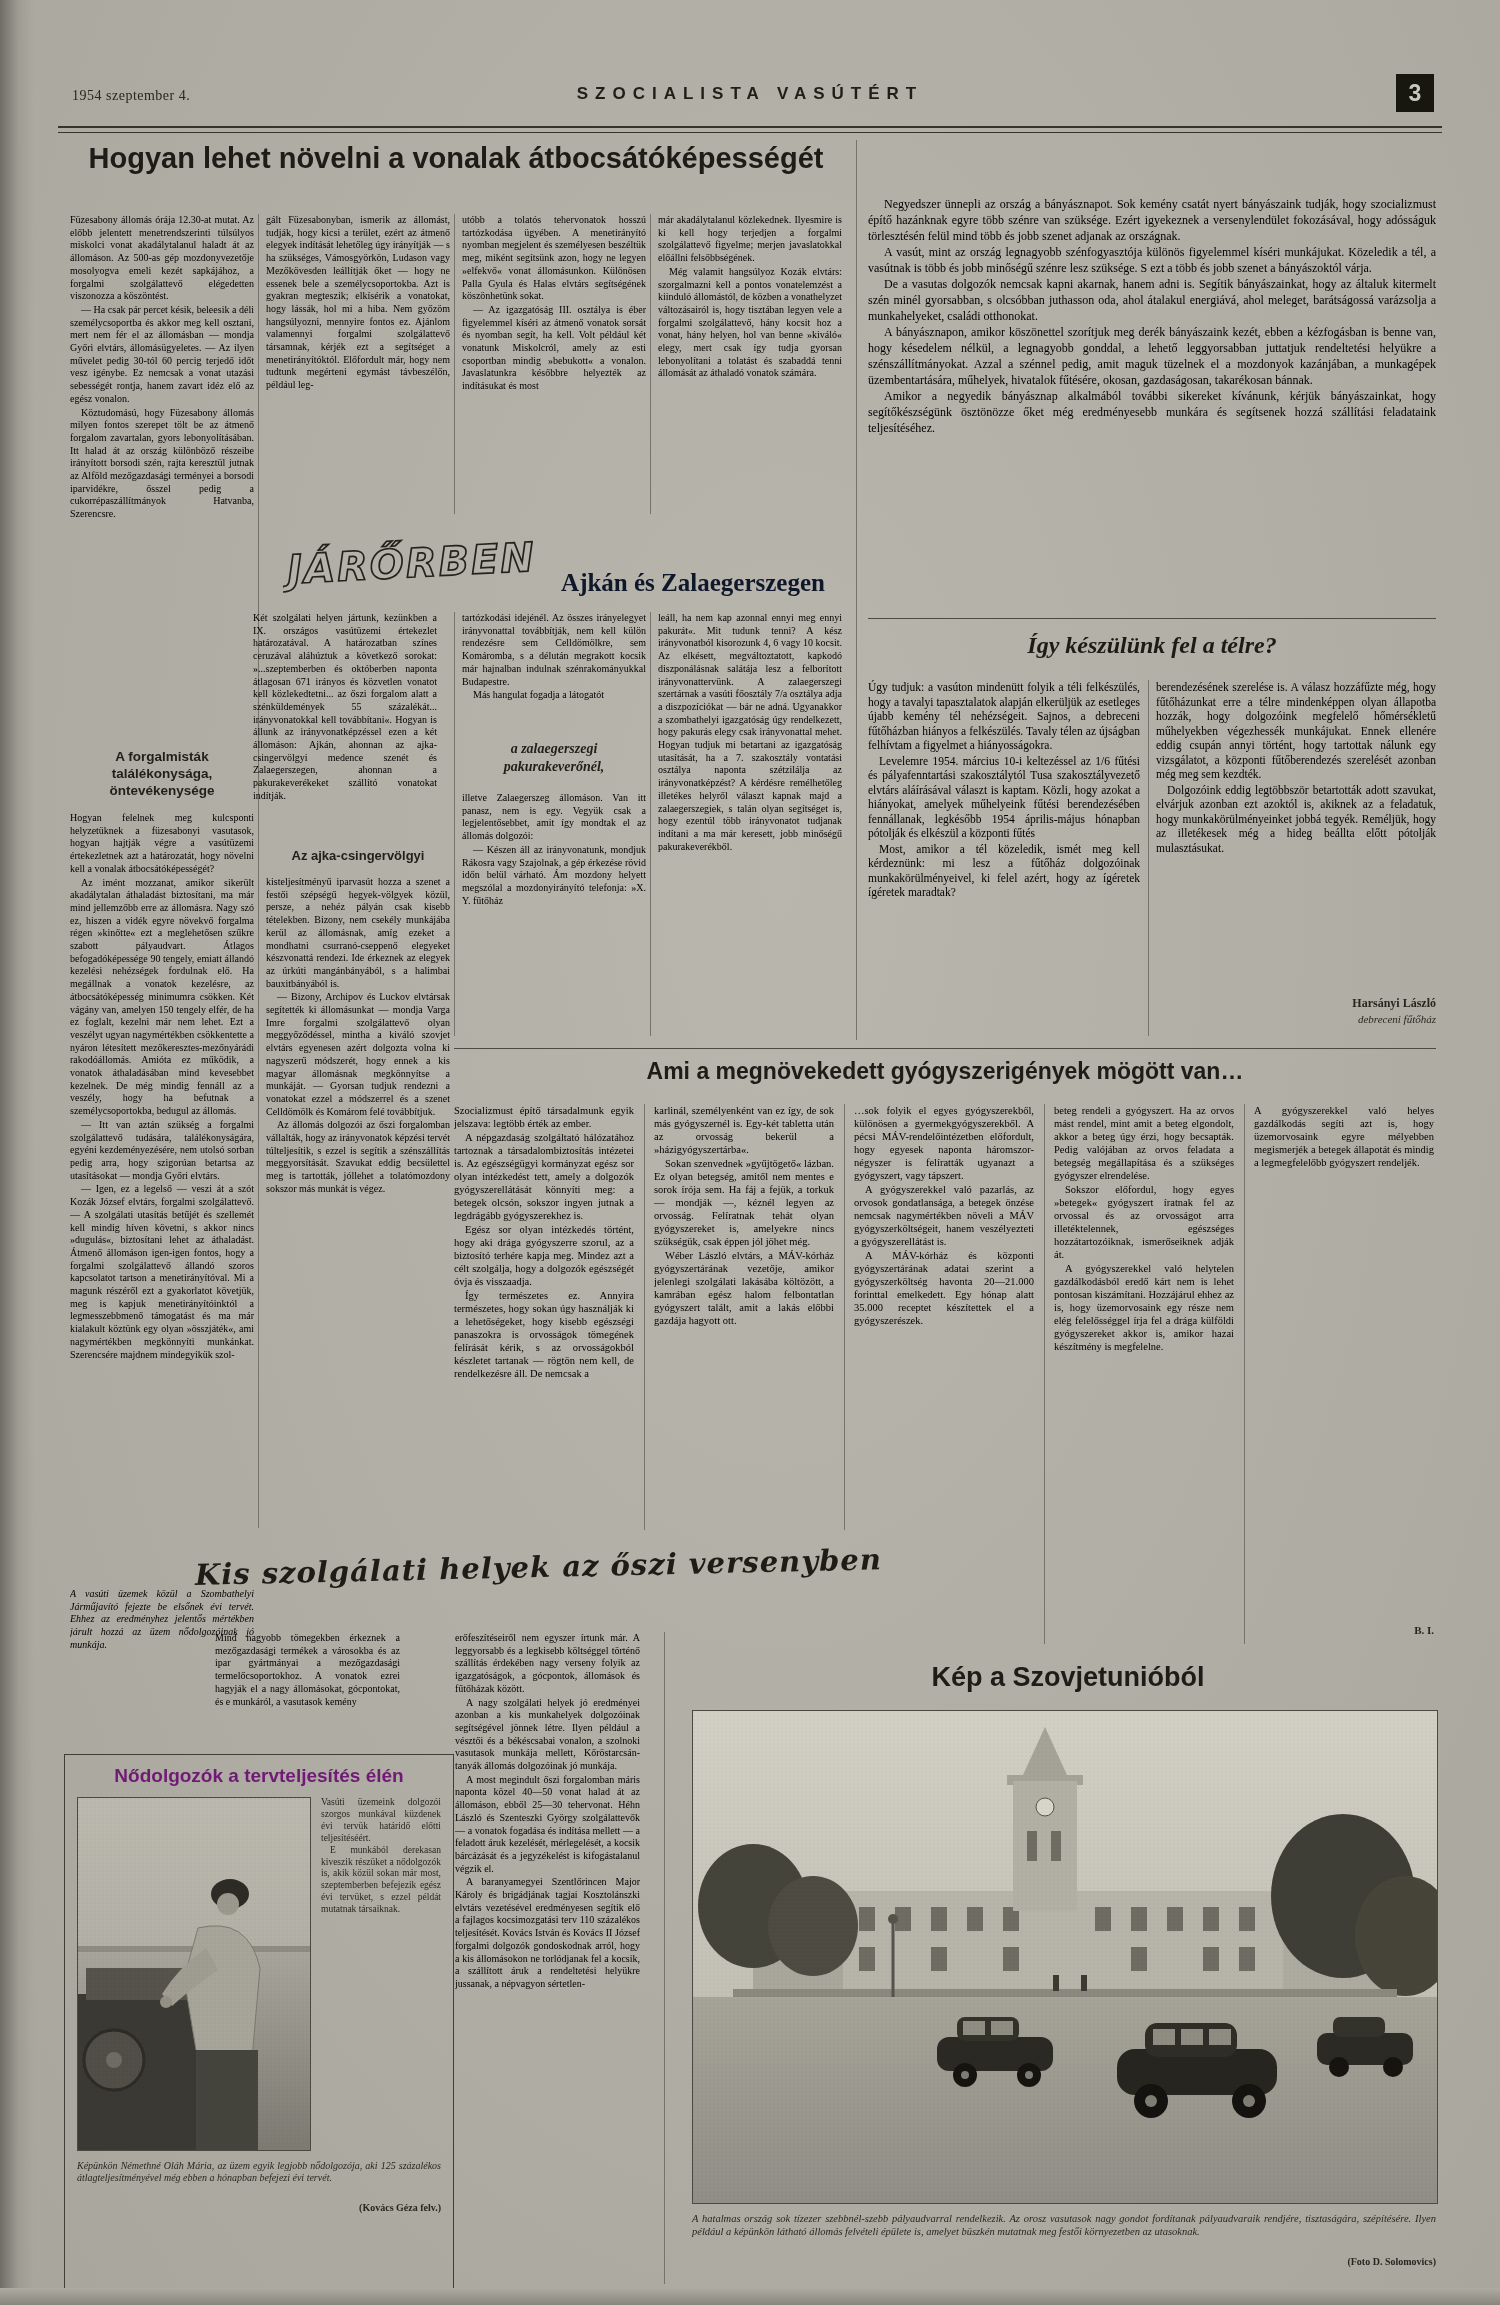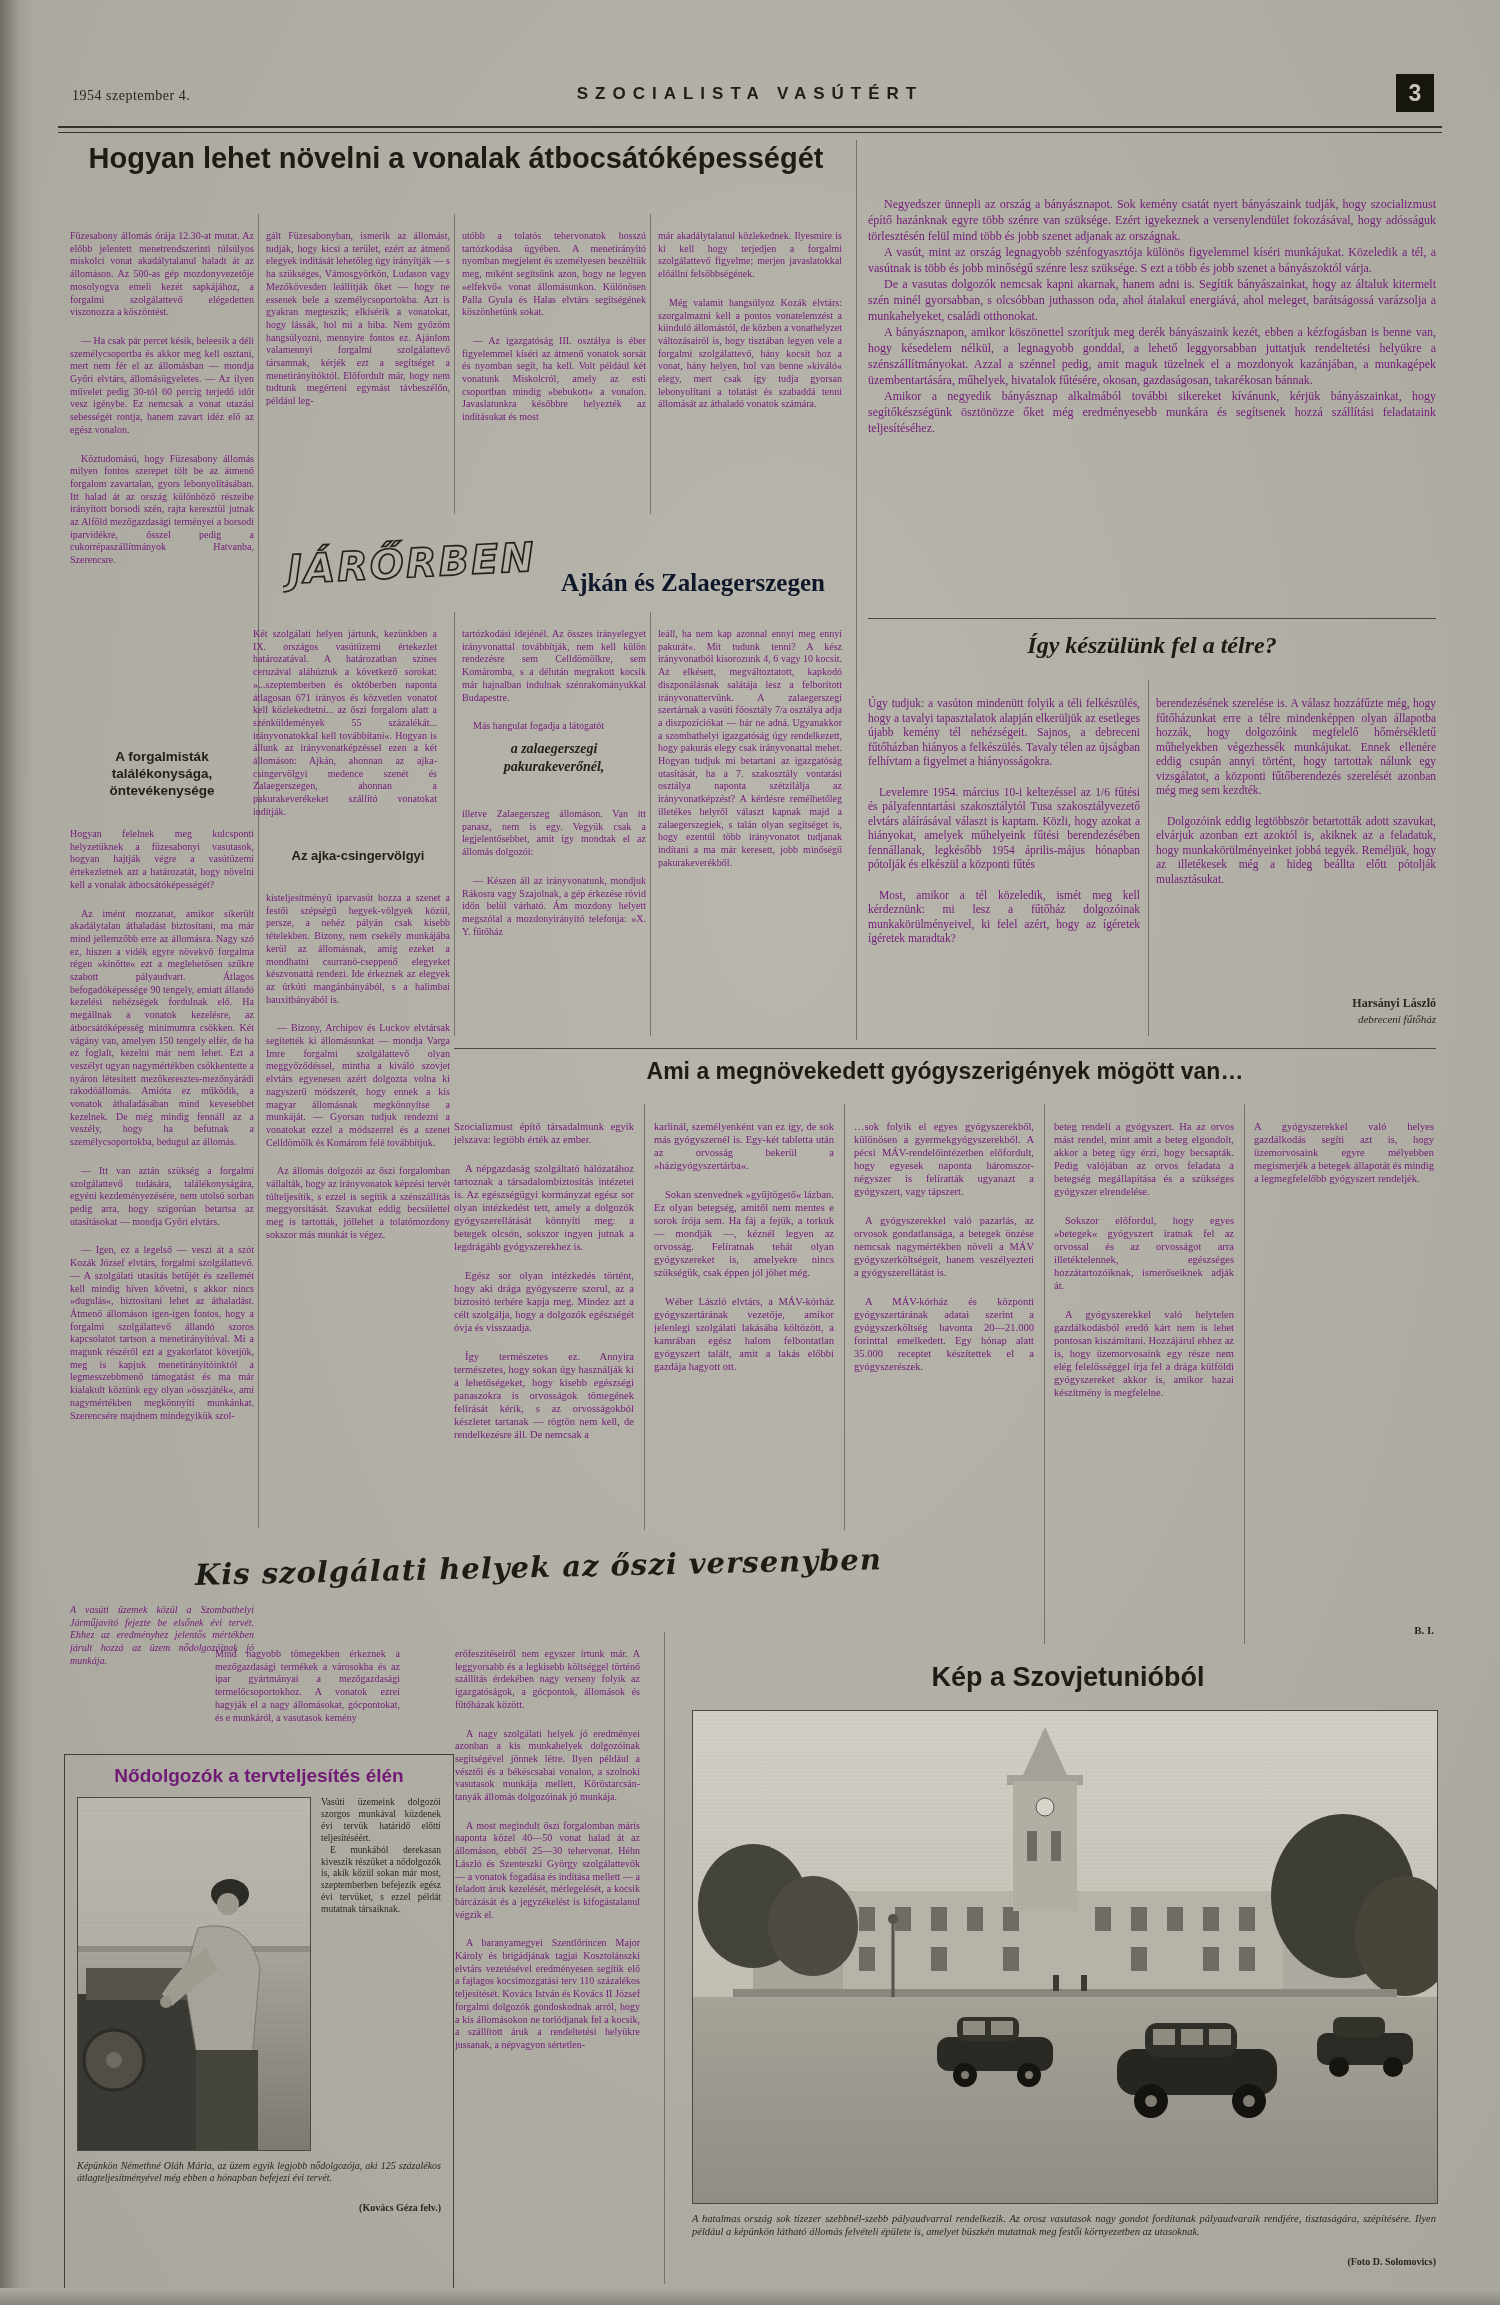--- a/index.html
+++ b/index.html
@@ -21,22 +21,22 @@
   #masthead-title{left:0;top:84px;width:1500px;text-align:center;
         font-family:"Liberation Sans","DejaVu Sans",sans-serif;font-weight:bold;
         font-size:17px;letter-spacing:7px;color:#1f1e18;}
   #masthead-page{left:1396px;top:74px;width:38px;height:38px;background:#17160f;color:#c9c6bc;
         font-family:"Liberation Sans",sans-serif;font-weight:bold;font-size:23px;
         display:flex;align-items:center;justify-content:center;}
   #masthead-rule{left:58px;top:126px;width:1384px;height:4px;
         border-top:2px solid #34332c;border-bottom:1px solid #34332c;}
 
   
-  .col{position:absolute;overflow:hidden;font-size:10px;line-height:12.7px;text-align:justify;color:#701a75;}
-  .col p{margin:16px 0 1px 0;text-indent:11px;}
+  .col{position:absolute;overflow:hidden;font-size:10px;line-height:12.7px;text-align:justify;color:#000000;}
+  .col p{margin:0 0 1px 0;text-indent:11px;}
   .col p:first-child{text-indent:0;}
   .subhead{position:absolute;text-align:center;font-family:"Liberation Sans",sans-serif;
         font-weight:bold;color:#201f19;}
 
   #main-headline{left:66px;top:142px;width:780px;text-align:center;
         font-family:"Liberation Sans",sans-serif;font-weight:bold;font-size:29px;color:#1d1c16;}
 
   #m-col1a{left:70px;top:214px;width:184px;height:528px;}
   #m-sub1{left:70px;top:748px;width:184px;font-size:13.5px;line-height:17px;}
   #m-col1b{left:70px;top:812px;width:184px;height:760px;}

